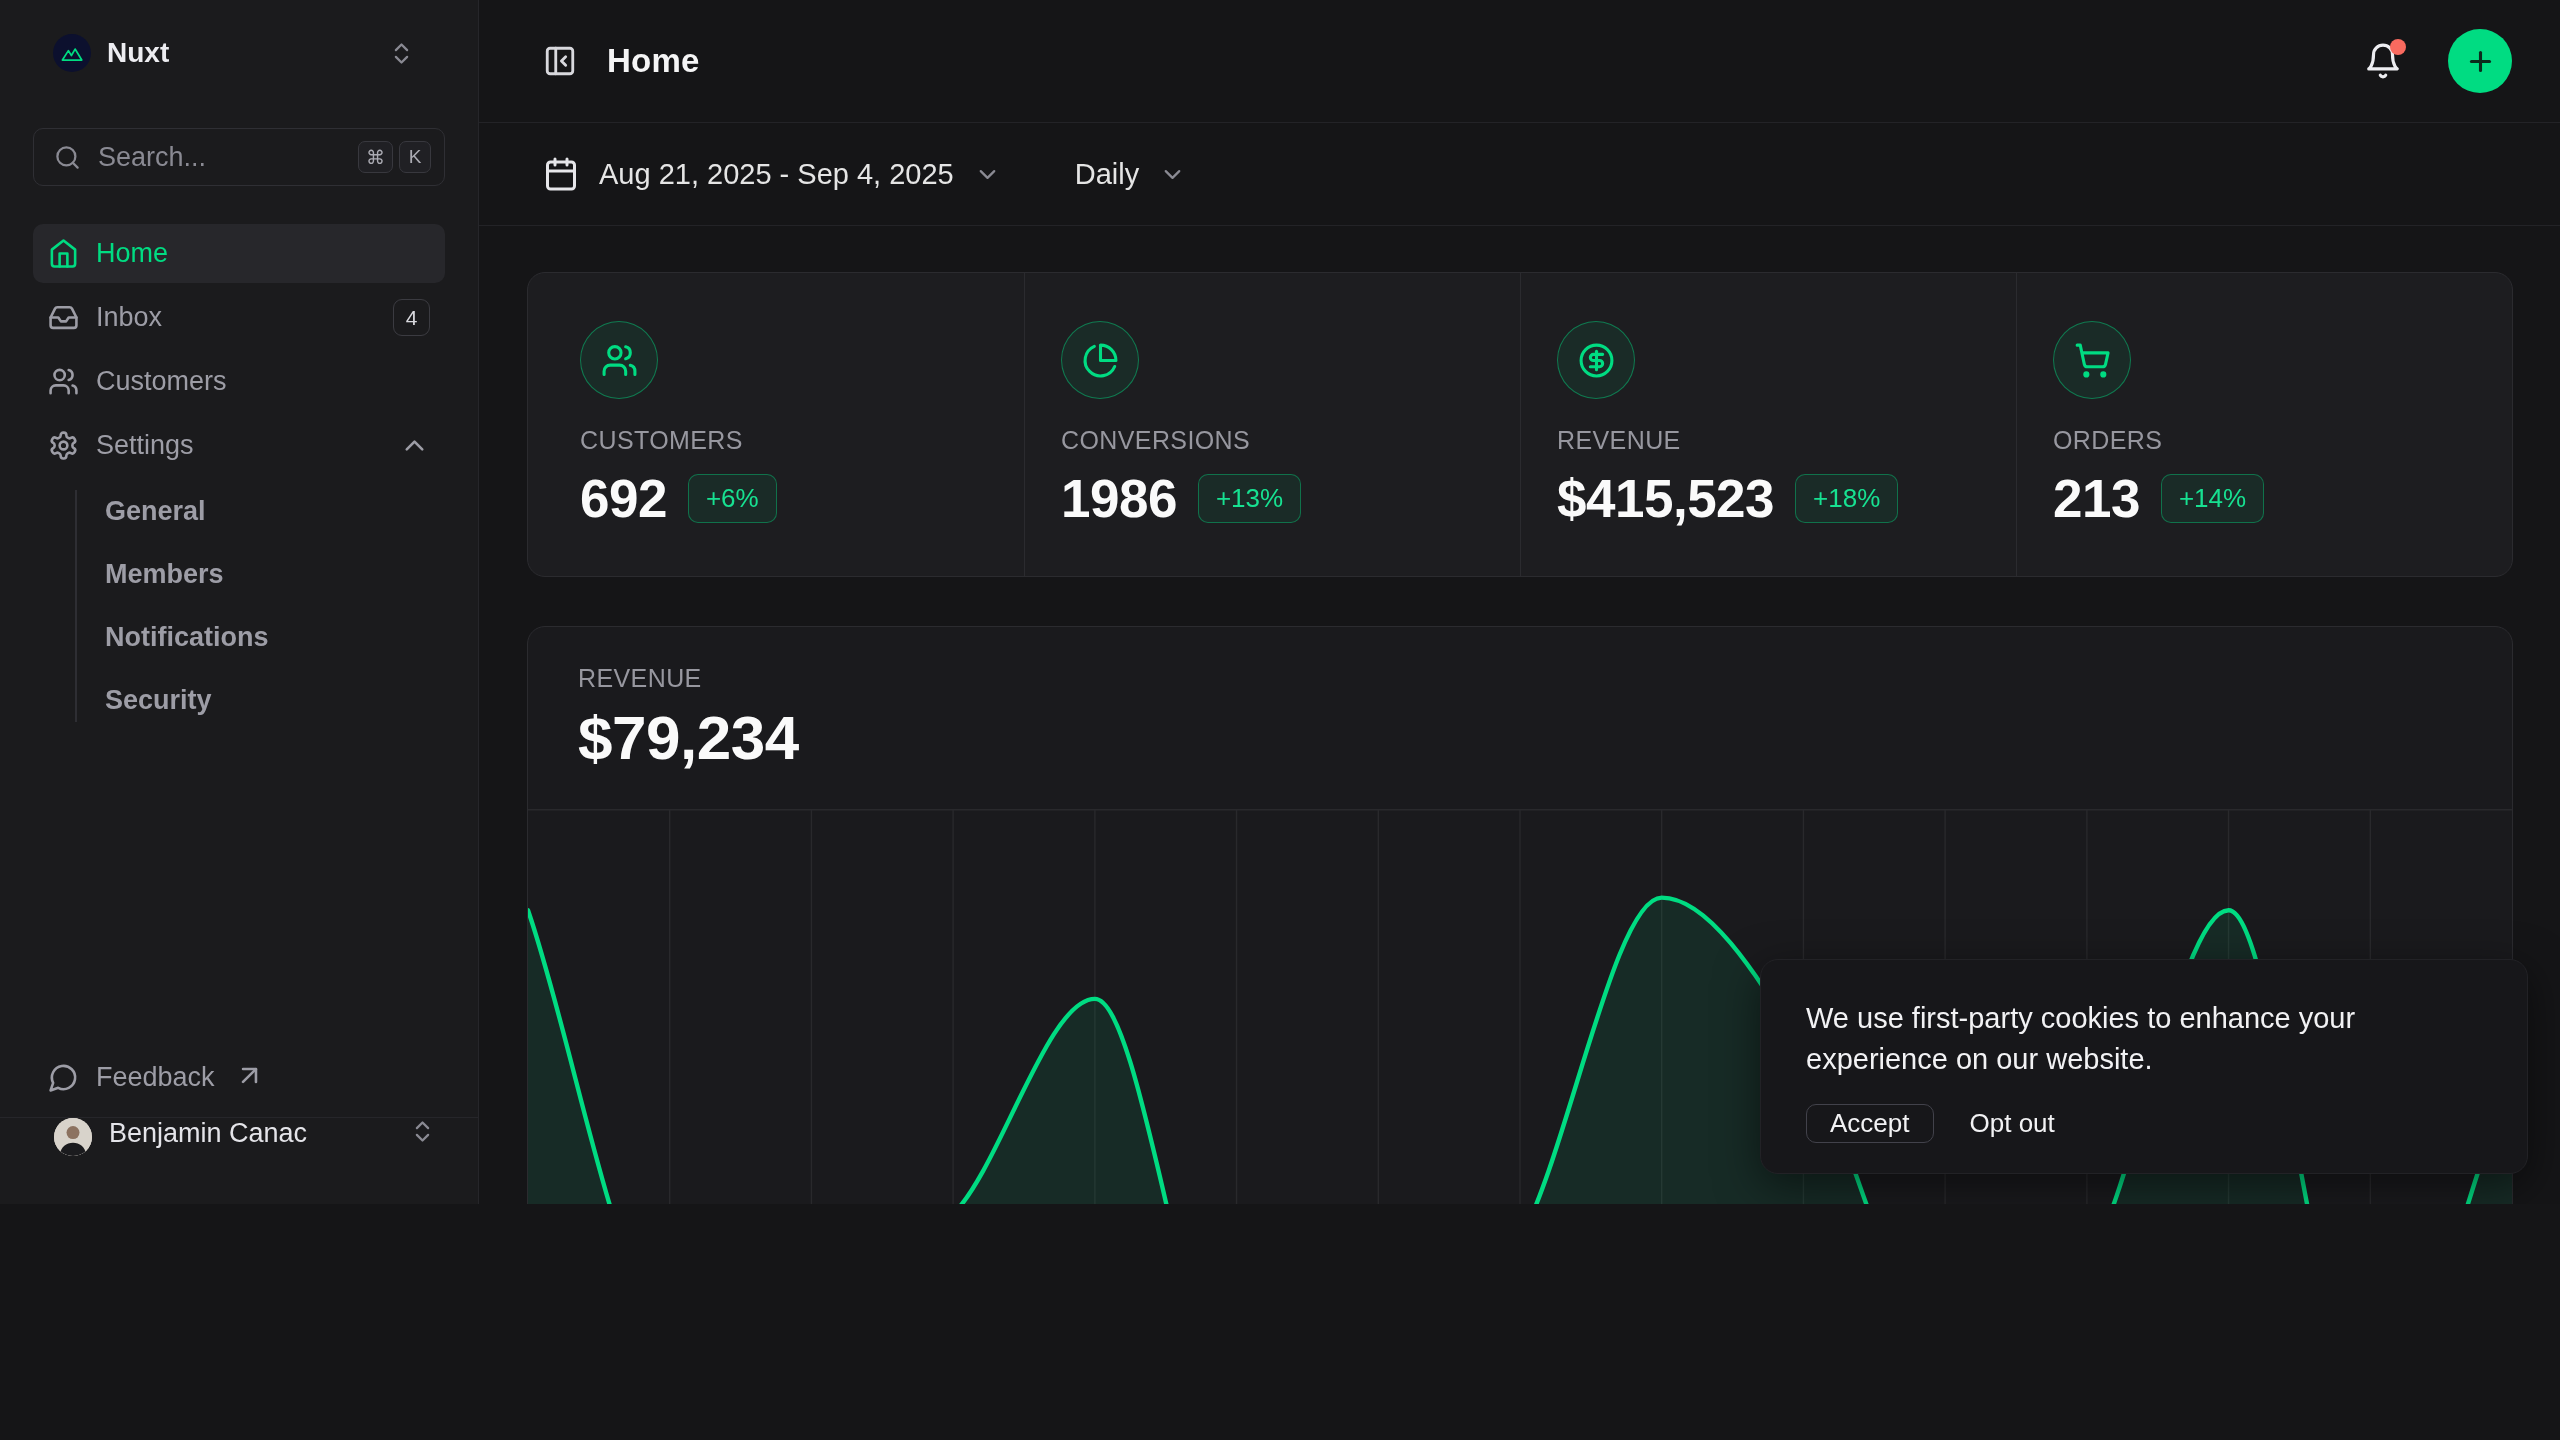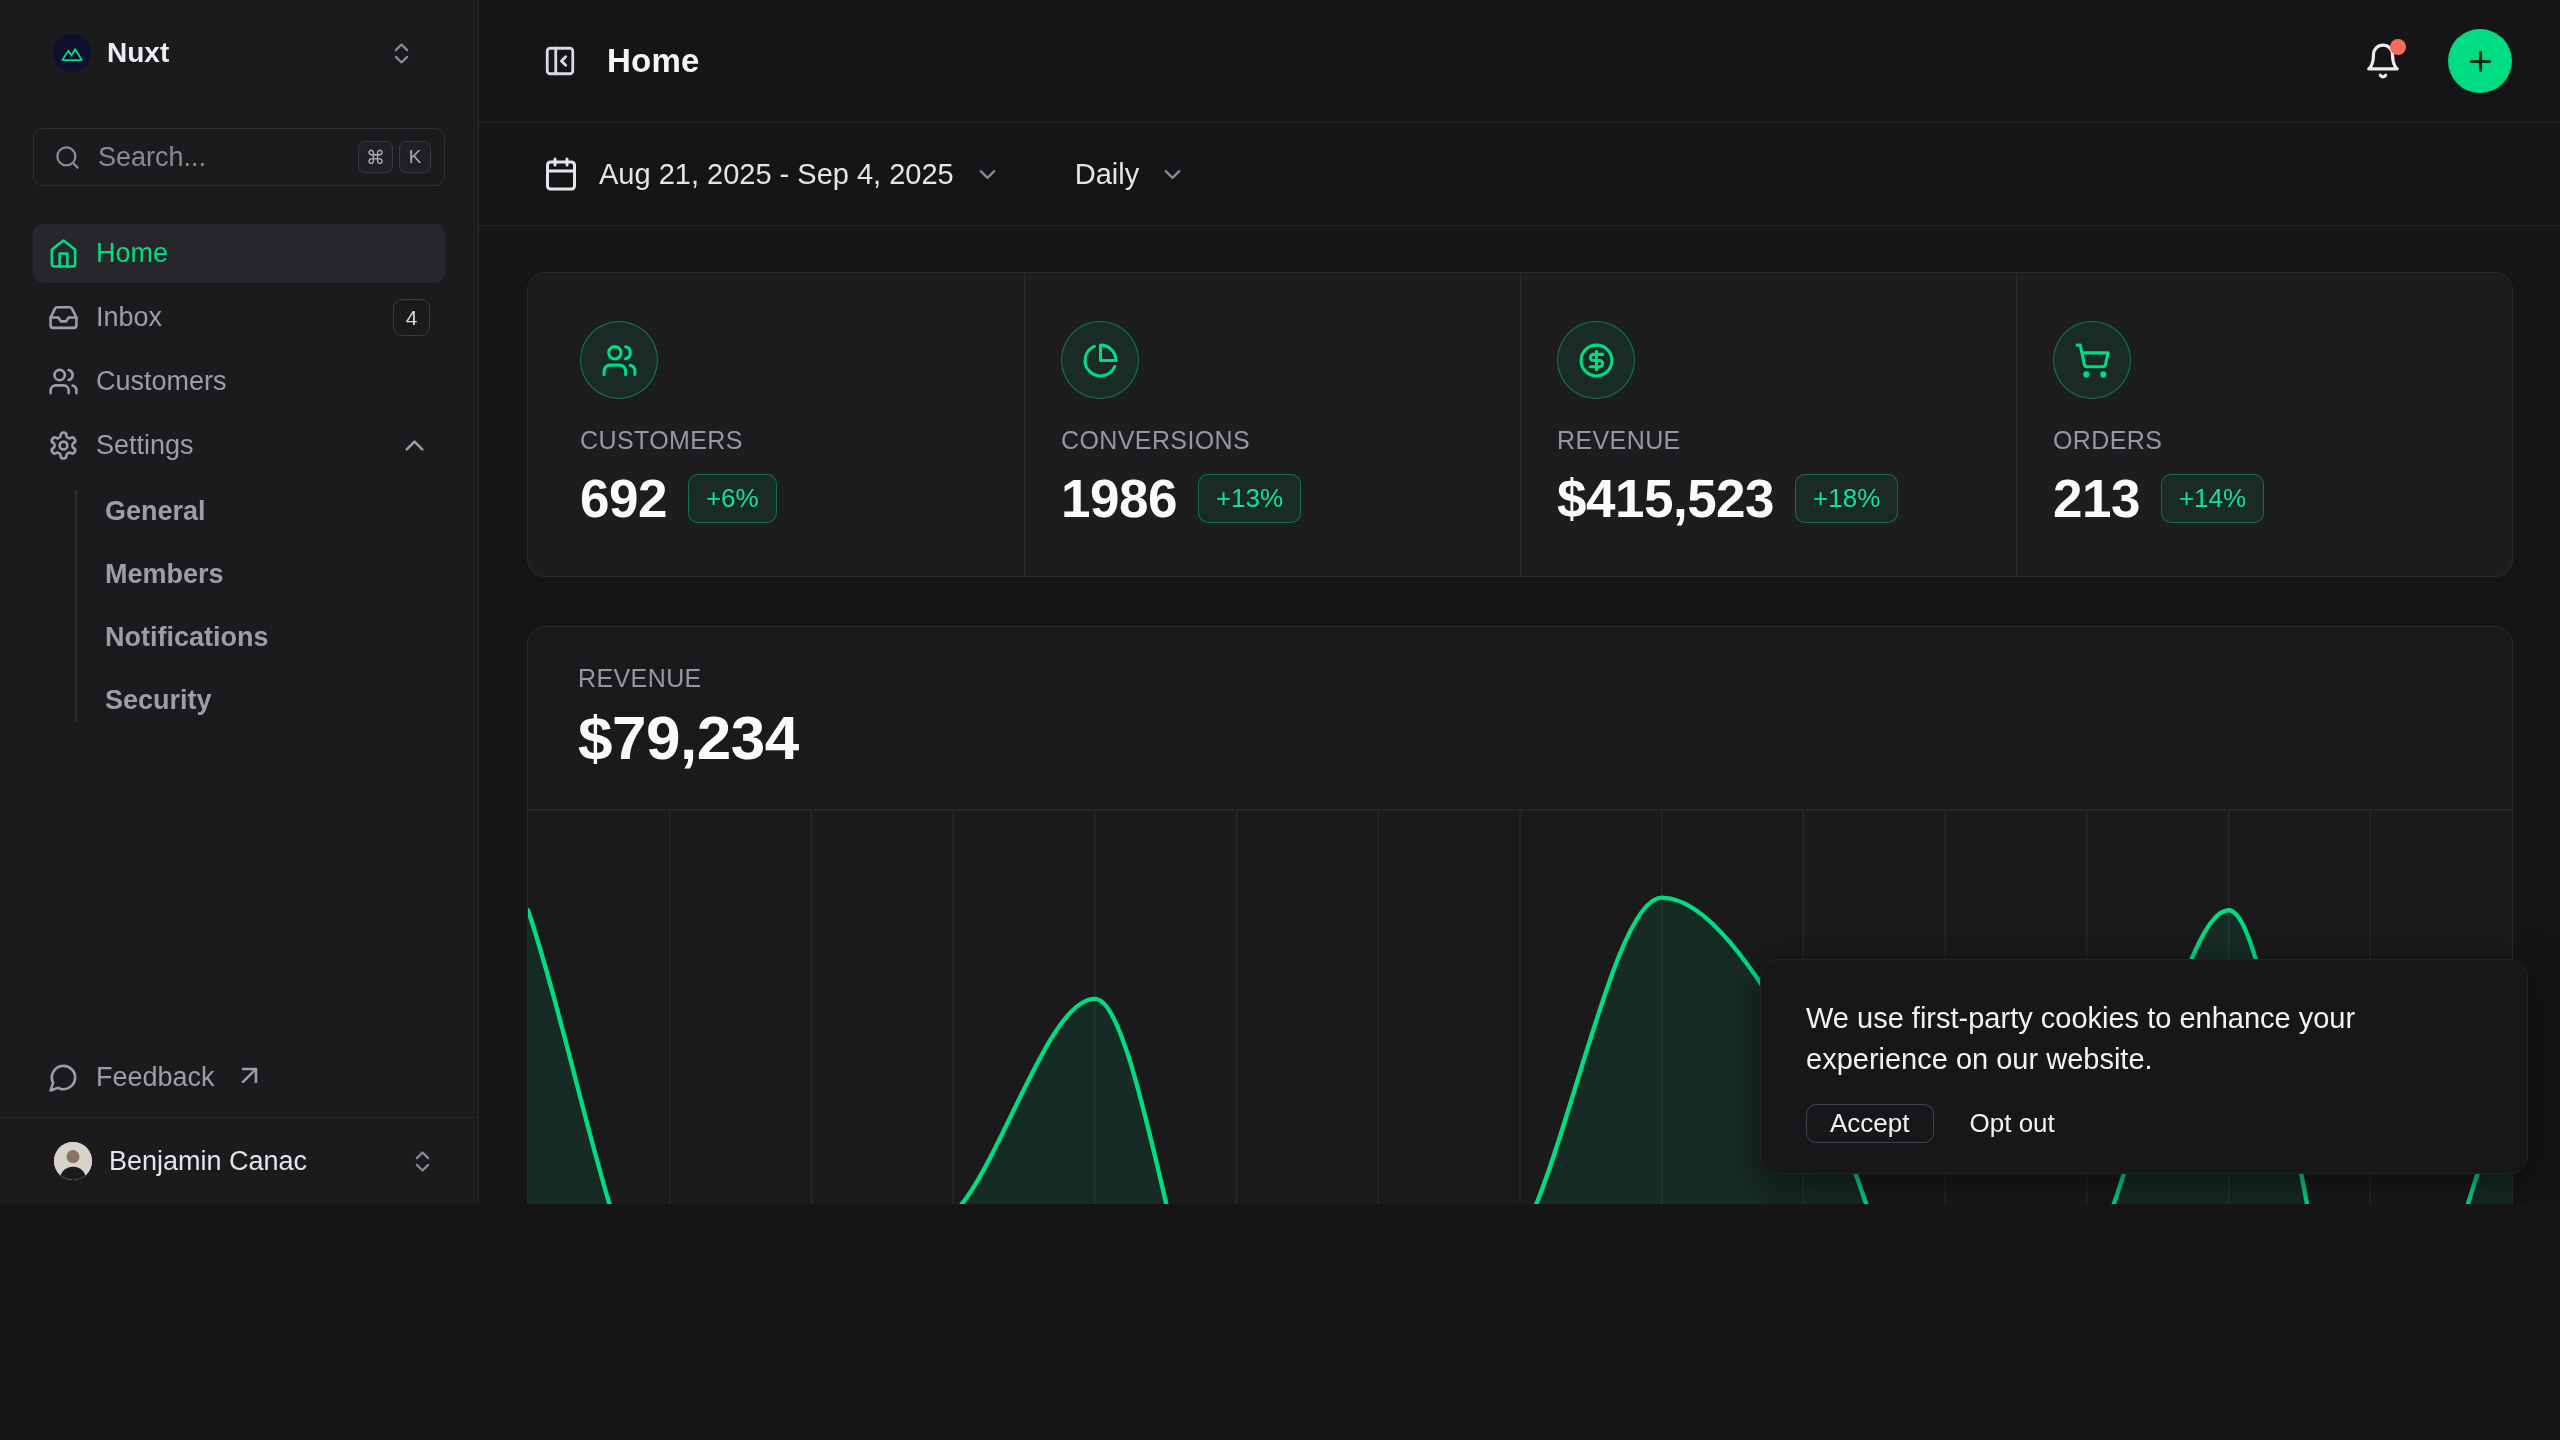--- a/index.html
+++ b/index.html
@@ -44,21 +44,21 @@
   .nav-caret{margin-left:auto;width:27px;height:27px;color:var(--dim);}
   .subnav{position:relative;display:flex;flex-direction:column;font-weight:bold;}
   .subnav:before{content:"";position:absolute;left:42px;top:10px;bottom:10px;width:1.5px;background:#2e2e33;}
   .sub-item{height:63px;display:flex;align-items:center;padding-left:72px;
     font-size:27px;color:var(--dim);cursor:pointer;}
   .sb-spacer{flex:1;}
   .sb-bottom{margin:0 33px 12px;display:flex;flex-direction:column;gap:6px;}
   .sb-bottom .nav-item{height:55px;}
   .ext{width:19px;height:19px;color:var(--dim);margin-left:2px;align-self:flex-start;margin-top:10px;}
   .sb-divider{height:1px;background:var(--border);}
-  .user-row{height:86px;display:flex;align-items:center;gap:17px;padding:0 42px 0 54px;cursor:pointer;}
+  .user-row{height:86px;display:flex;align-items:flex-start;gap:17px;padding:0 42px 0 54px;cursor:pointer;}
   .avatar{width:38px;height:38px;border-radius:50%;overflow:hidden;background:#d8d3cb;flex:none;}
   .avatar svg{width:100%;height:100%;}
   .user-name{font-size:27px;font-weight:500;color:#e4e4e9;flex:1;}
 
   
   .main{flex:1;display:flex;flex-direction:column;position:relative;background:var(--bg);overflow:hidden;}
   .topbar{height:123px;min-height:123px;border-bottom:1px solid #232327;display:flex;
     align-items:center;justify-content:space-between;padding:0 48px 0 64px;}
   .tb-left{display:flex;align-items:center;gap:30px;}
   .icon-btn{background:none;border:none;color:#d8d8dd;cursor:pointer;display:flex;padding:0;}

